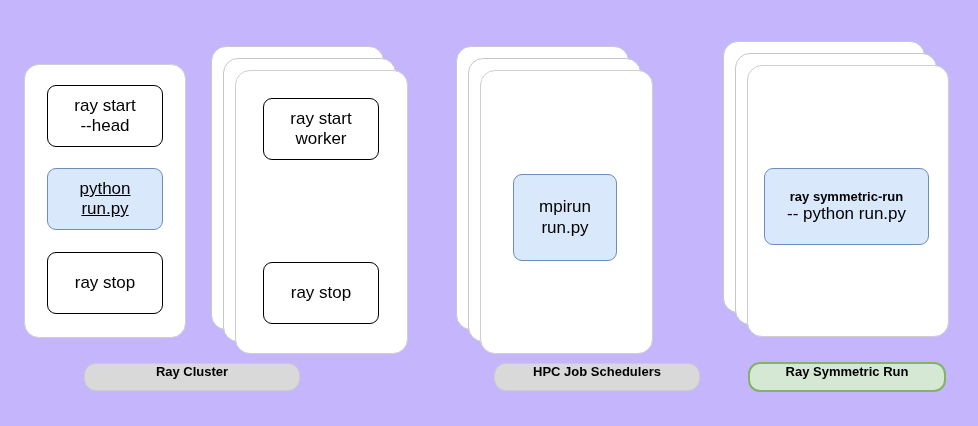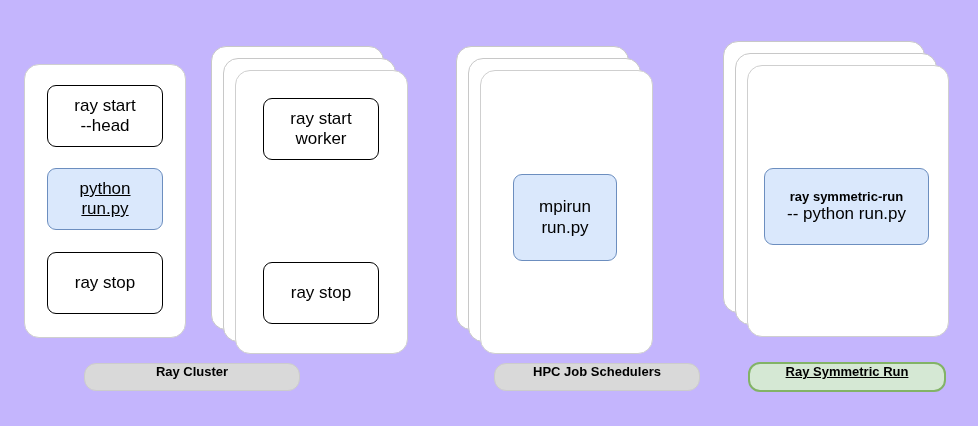--- a/index.html
+++ b/index.html
@@ -78,21 +78,20 @@
     border-radius: 12px;
     white-space: nowrap;
   }
   .grouplabel.gray {
     background: #d9d9d9;
     border: 1px solid #cccccc;
   }
   .grouplabel.green {
     background: #d5e8d4;
     border: 2px solid #82b366;
-    text-decoration: underline;
   }
 </style>
 </head>
 <body>
 
 <div id="canvas">
 
   <div class="card front" style="left:24px; top:64px; width:162px; height:274px;"></div>
 
   <div class="cmd plain" style="left:47px; top:85px; width:116px; height:62px;">

